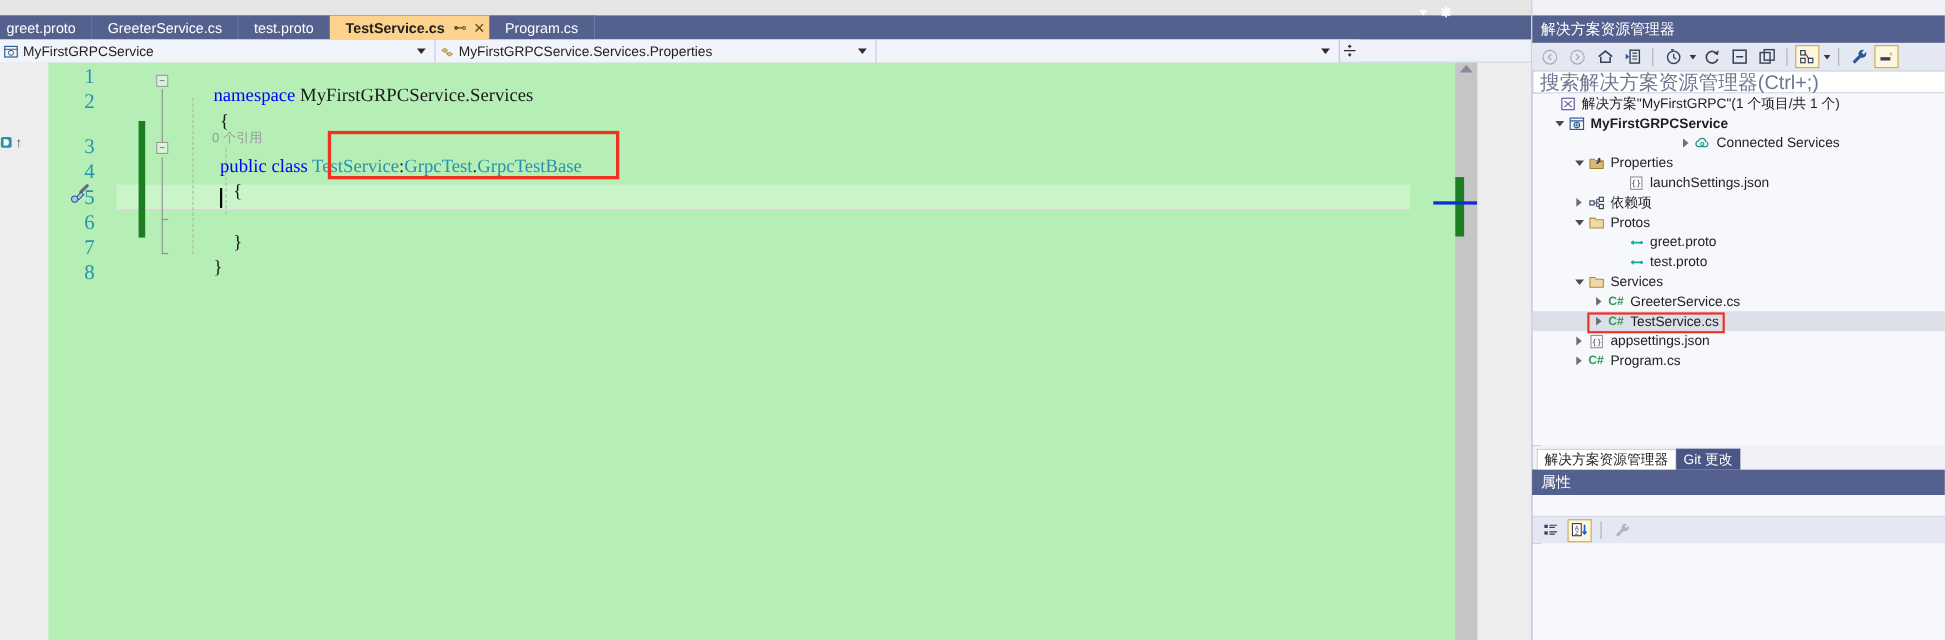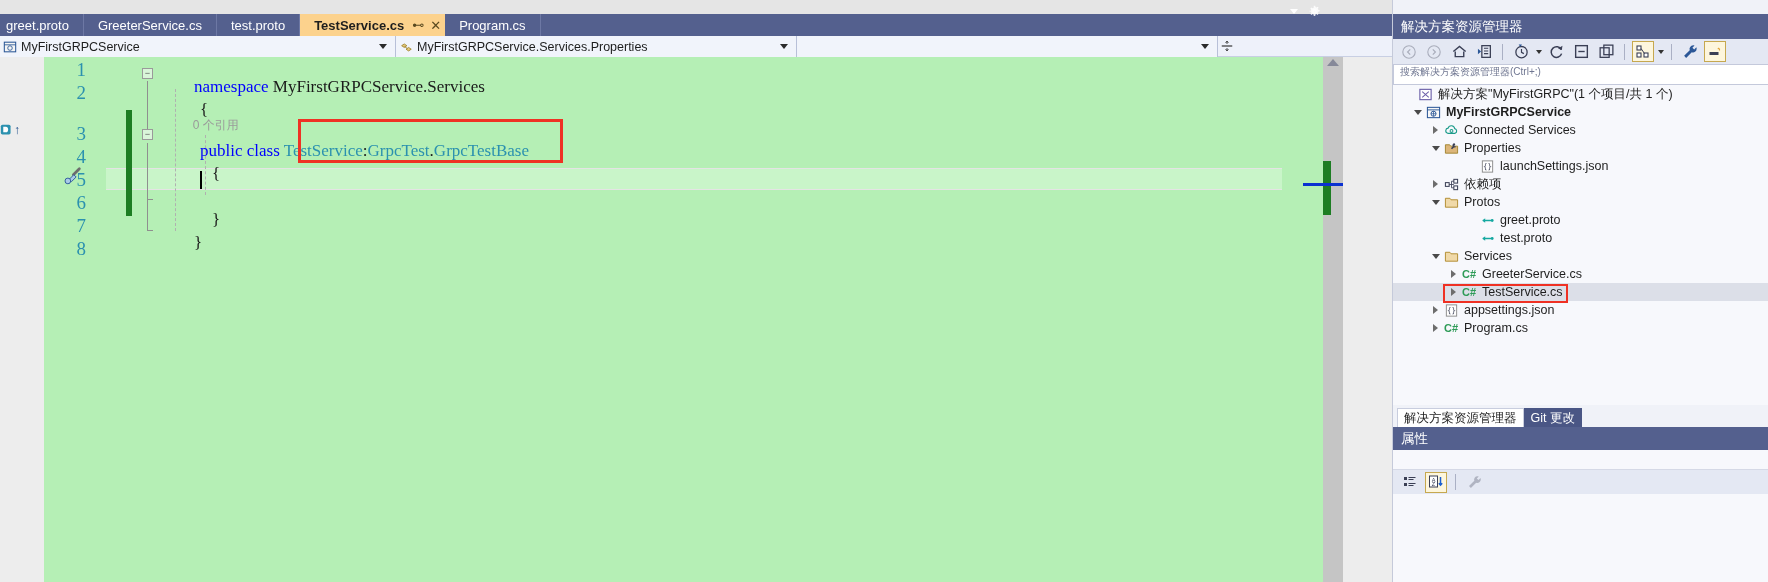--- a/index.html
+++ b/index.html
@@ -270,23 +270,23 @@
     border-left: 3px solid transparent;
     border-right: 3px solid transparent;
     border-top: 4px solid #333;
     margin-left: 1px;
   }
   .se-search {
     position: absolute; left: 0; top: 64px;
     width: 376px; height: 21px;
     background: #ffffff;
     border: 1px solid #c4c9db;
-    display: flex; align-items: flex-start;
+    display: flex; align-items: center;
     padding-left: 6px;
-    color: #6f7691; font-size: 10px;
+    color: #6f7691; font-size: 18px;
   }
   .se-tree {
     position: absolute; left: 0; top: 85px;
     width: 376px; height: 320px;
     background: #f7f8fc;
     overflow: hidden;
     font-size: 12.5px;
     color: #1e1e1e;
   }
   .tree-row {
@@ -645,21 +645,21 @@
           <svg width="15" height="15" viewBox="0 0 16 16">
               <rect x="1.5" y="2.5" width="13" height="11" fill="#f7f7f7" stroke="#2b5797" stroke-width="1.1"></rect>
               <path d="M1.5 5.2h13" stroke="#2b5797" stroke-width="1"></path>
               <circle cx="8" cy="9.3" r="2.7" fill="none" stroke="#2b5797" stroke-width="1"></circle>
               <path d="M5.3 9.3h5.4M8 6.6v5.4" stroke="#2b5797" stroke-width="0.8"></path>
             </svg>
         </div>
         <span class="tlabel bold">MyFirstGRPCService</span>
       </div>
 
-      <div class="tree-row" style="padding-left:36px;">
+      <div class="tree-row" style="padding-left:36px;justify-content:center;">
         <div class="tw">
             <div class="tri-right"></div>
           </div>
         <div class="ticon">
           <svg width="15" height="15" viewBox="0 0 16 16">
               <path d="M4 11a2.8 2.8 0 0 1 .4-5.5A3.6 3.6 0 0 1 11.4 6 2.6 2.6 0 0 1 11.8 11z" fill="none" stroke="#1b9b8a" stroke-width="1.2"></path>
               <circle cx="8" cy="8.5" r="1.5" fill="none" stroke="#1b9b8a" stroke-width="1.1"></circle>
             </svg>
         </div>
         <span class="tlabel">Connected Services</span>

